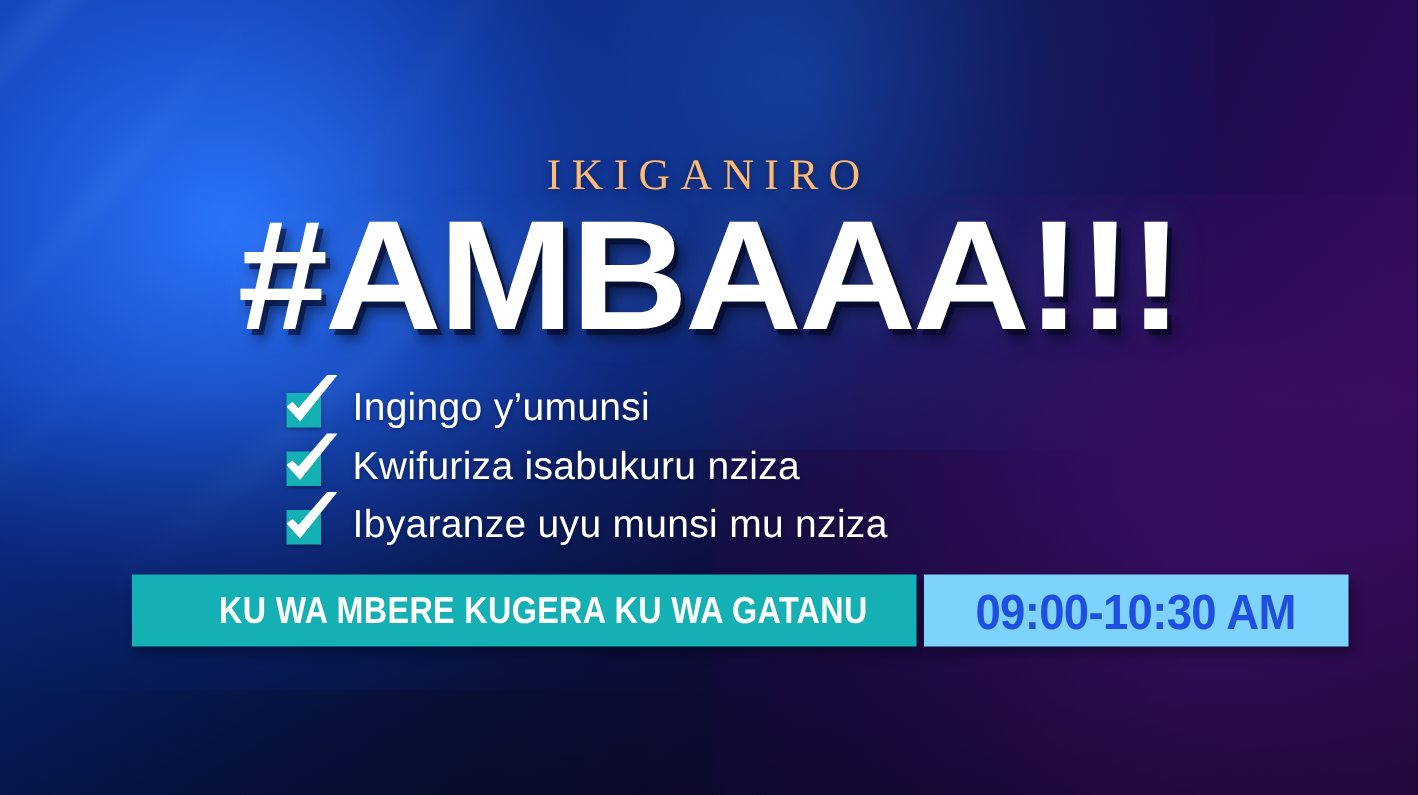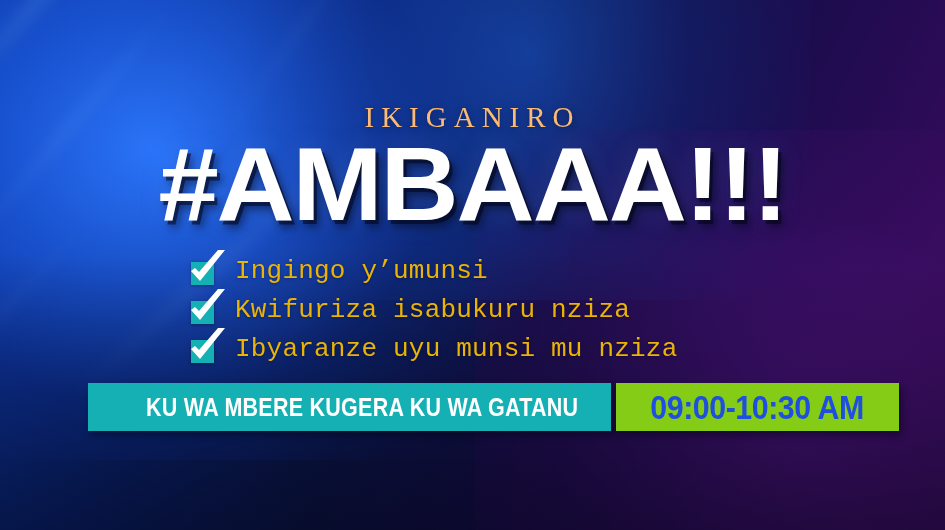--- a/index.html
+++ b/index.html
@@ -155,22 +155,22 @@
   }
   .check-swoosh {
     position: absolute;
     left: -4px; top: -14px;
     width: 48px; height: 48px;
     overflow: visible;
     pointer-events: none;
   }
   .check-label {
     margin-left: 18px;
-    color: #eab308;
-    font-family: Liberation Mono, monospace;
+    color: #ffffff;
+    font-family: Liberation Sans, sans-serif;
     font-size: 26px;
     line-height: 1;
     font-weight: 400;
     letter-spacing: 0.2px;
     white-space: nowrap;
     text-shadow: 0 1px 3px rgba(0,0,0,0.30);
   }
 
   .schedule {
     position: absolute;
@@ -195,21 +195,21 @@
     font-weight: 700;
     font-size: 25px;
     line-height: 1;
     letter-spacing: 0.3px;
     margin-left: 14px;
     white-space: nowrap;
     transform: scaleX(0.86);
     transform-origin: left center;
   }
   .time-box {
-    background: #84cc16;
+    background: #7dd3fc;
     width: 283px;
     height: 48px;
     display: flex;
     align-items: center;
     justify-content: center;
     box-shadow: 3px 4px 7px rgba(2,4,20,0.45);
   }
   .time-text {
     color: #1f4fe0;
     font-family: "Liberation Sans", "DejaVu Sans", sans-serif;

